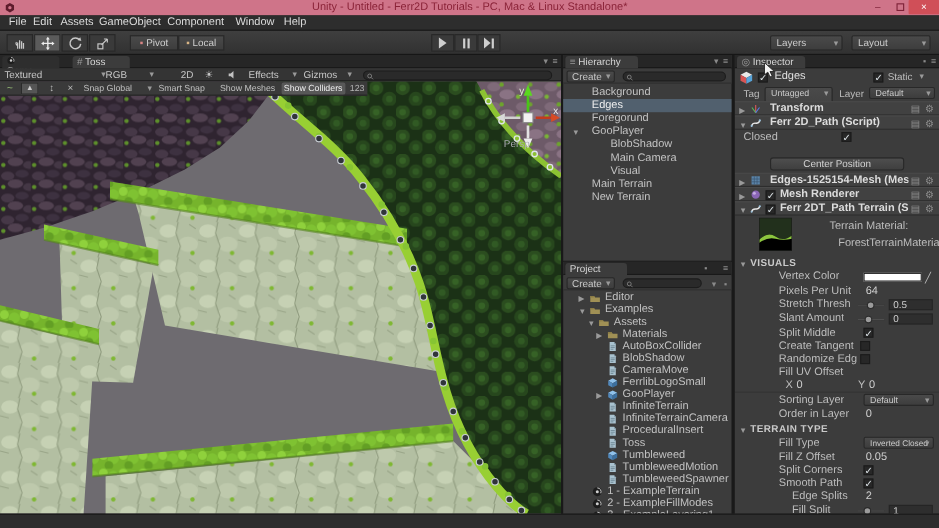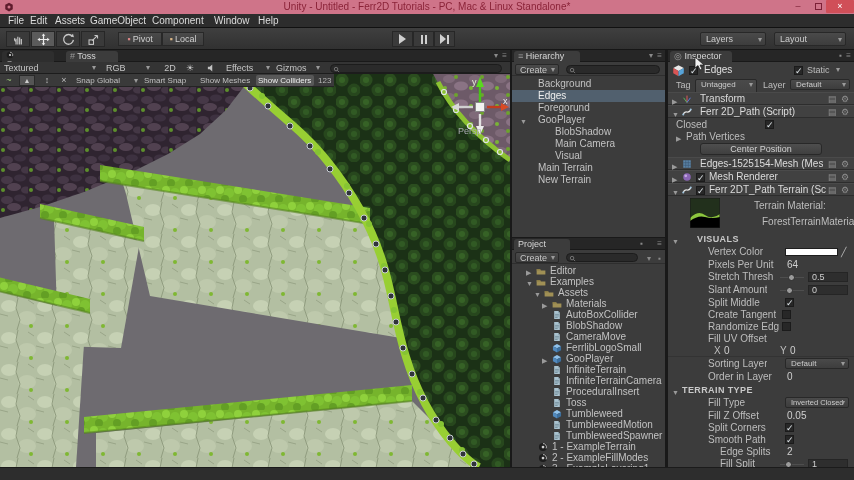--- a/index.html
+++ b/index.html
@@ -33,21 +33,21 @@
 .ptool{position:absolute;left:0;top:13px;width:100%;height:13px;background:#3c3c3c;border-bottom:1px solid #2e2e2e}
 .createbtn{position:absolute;left:3px;top:1px;width:44px;height:11px;background:linear-gradient(#4a4a4a,#3d3d3d);border:1px solid #282828;border-radius:2px;font-size:9px;color:#c6c6c6;line-height:10px;padding-left:4px}
 .search{position:absolute;top:2px;height:9px;background:#2a2a2a;border:1px solid #1c1c1c;border-radius:6px}
 .hrow{position:absolute;left:0;width:100%;height:12px;line-height:12px;font-size:10px;color:#c2c2c2}
 .hrow.sel{background:#51606e;color:#eee}
 .fold{position:absolute;color:#9a9a9a;font-size:7px;top:0}
 .ic{position:absolute;top:1px;width:10px;height:10px}
 .lbl{position:absolute;top:0}
 
 .comphdr{position:absolute;left:0;width:100%;height:13px;background:#414141;border-top:1px solid #4a4a4a;border-bottom:1px solid #2d2d2d;line-height:12px}
-.bold{font-weight:normal;color:#dcdcdc}
+.bold{font-weight:bold;color:#dcdcdc}
 .irow{position:absolute;left:0;width:100%;height:12px;line-height:12px;font-size:10px;color:#bdbdbd}
 .ilab{position:absolute;left:40px;top:0;max-width:74px;overflow:hidden;white-space:nowrap}
 .ival{position:absolute;left:119px;top:0;color:#cfcfcf}
 .cb{position:absolute;width:9px;height:9px;top:1px;background:#272727;border:1px solid #1b1b1b;line-height:8px;text-align:center;color:#dfe6ea;font-size:9px}
 .track{position:absolute;top:6px;height:1px;background:#242424;border-bottom:1px solid #4e4e4e}
 .thumb{position:absolute;top:2px;width:7px;height:7px;border-radius:50%;background:#9b9b9b;border:1px solid #2a2a2a}
 .vfield{position:absolute;top:1px;height:10px;background:#2e2e2e;border:1px solid #252525;color:#cfcfcf;line-height:9px;padding-left:3px;font-size:9px}
 .sect{position:absolute;left:0;width:100%;height:12px;line-height:12px;font-weight:bold;color:#c9c9c9;font-size:9px;letter-spacing:.4px}
 .statusbar{left:0;top:467px;width:854px;height:13px;background:#2d2d2d;border-top:1px solid #1b1b1b}
 svg{display:block}
@@ -188,21 +188,21 @@
     <div class="ptab inactive" style="left:2px;width:52px"><svg style="vertical-align:-1px" width="8" height="8" viewBox="0 0 16 16">
           <use href="#i-scene"></use>
         </svg> <span>Game</span></div>
     <div class="ptab" style="left:66px;width:52px"><span style="color:#9a9a9a">#</span> <span>Toss</span></div>
     <span class="chromeic" style="right:12px">▾</span>
     <span class="chromeic" style="right:3px">≡</span>
   </div>
 
   <div class="r" style="left:0;top:12px;width:510px;height:12px;background:#343434;border-bottom:1px solid #1c1c1c">
     <div class="r nw" style="left:4px;top:0;width:96px;color:#c6c6c6;font-size:9px;line-height:12px"><span>Textured</span><span class="ddarrow" style="right:4px">▾</span></div>
-    <div class="r nw" style="left:106px;top:0;width:48px;color:#c6c6c6;font-size:9px;line-height:12px"><span>RGB</span><span class="ddarrow" style="right:4px">▾</span></div>
+    <div class="r nw" style="left:96px;top:0;width:48px;color:#c6c6c6;font-size:9px;line-height:12px"><span>RGB</span><span class="ddarrow" style="right:4px">▾</span></div>
     <div class="r" style="left:160px;top:0;width:20px;color:#c6c6c6;font-size:9px;line-height:12px;text-align:center"><span>2D</span></div>
     <div class="r" style="left:186px;top:0;color:#c6c6c6;font-size:9px;line-height:12px"><span>☀</span></div>
     <div class="r" style="left:206px;top:1px">
         <svg width="10" height="10" viewBox="0 0 16 16">
           <use href="#i-spk"></use>
         </svg>
       </div>
     <div class="r nw" style="left:226px;top:0;width:46px;color:#c6c6c6;font-size:9px;line-height:12px"><span>Effects</span><span class="ddarrow" style="right:2px">▾</span></div>
     <div class="r nw" style="left:276px;top:0;width:46px;color:#c6c6c6;font-size:9px;line-height:12px"><span>Gizmos</span><span class="ddarrow" style="right:2px">▾</span></div>
     <div class="search" style="left:330px;width:172px">
@@ -563,24 +563,20 @@
         <use href="#i-curve"></use>
       </svg>
     <span class="lbl bold" style="left:32px">Ferr 2D_Path (Script)</span>
     <span class="lbl" style="left:160px;color:#8f8f8f;font-size:9px">▤</span>
     <span class="lbl" style="left:173px;color:#8f8f8f;font-size:9px">⚙</span>
   </div>
   <div class="irow" style="top:69px">
     <span class="lbl" style="left:8px">Closed</span>
     <span class="cb" style="left:97px"><span>✓</span></span>
   </div>
-  <div class="irow" style="top:81px">
-    <span class="fold" style="left:8px;top:2px">▶</span>
-    <span class="lbl" style="left:18px">Path Vertices</span>
-  </div>
   <div class="r" style="left:32px;top:93px;width:122px;height:12px;background:linear-gradient(#4e4e4e,#3f3f3f);border:1px solid #282828;border-radius:3px;text-align:center;line-height:11px;font-size:9px;color:#d2d2d2"><span>Center Position</span></div>
 
   <div class="comphdr" style="top:107px">
     <span class="fold" style="left:4px;top:3px">▶</span>
     <svg class="ic" style="left:14px" viewBox="0 0 16 16">
         <use href="#i-mesh"></use>
       </svg>
     <span class="lbl bold nw" style="left:32px;max-width:126px;overflow:hidden;display:inline-block">Edges-1525154-Mesh (Mes</span>
     <span class="lbl" style="left:160px;color:#8f8f8f;font-size:9px">▤</span>
     <span class="lbl" style="left:173px;color:#8f8f8f;font-size:9px">⚙</span>
@@ -614,21 +610,21 @@
         <path d="M0 20 Q8 12 15 17 T30 16 L30 30 L0 30 Z" fill="#5f9а2a"></path>
         <path d="M0 20 Q8 12 15 17 T30 16 L30 19 Q22 21 15 19 T0 23 Z" fill="#8cc63e"></path>
         <rect width="30" height="30" fill="none" stroke="#1a1a1a"></rect>
       </svg>
     <span class="lbl" style="left:86px;top:2px">Terrain Material:</span>
     <span class="lbl" style="left:94px;top:18px">ForestTerrainMaterial</span>
   </div>
 
   <div class="sect" style="top:183px">
       <span class="fold" style="left:4px;top:3px">▼</span>
-      <span class="lbl" style="left:29px">VISUALS</span>
+      <span class="lbl" style="left:14px">VISUALS</span>
     </div>
   <div class="irow" style="top:196px">
     <span class="ilab">Vertex Color</span>
     <div class="r" style="left:117px;top:2px;width:53px;height:8px;background:#fff;border:1px solid #1e1e1e"></div>
     <span class="lbl" style="left:173px;color:#bcbcbc;font-size:9px">╱</span>
   </div>
   <div class="irow" style="top:209px">
     <span class="ilab">Pixels Per Unit</span>
     <span class="ival">64</span>
   </div>

